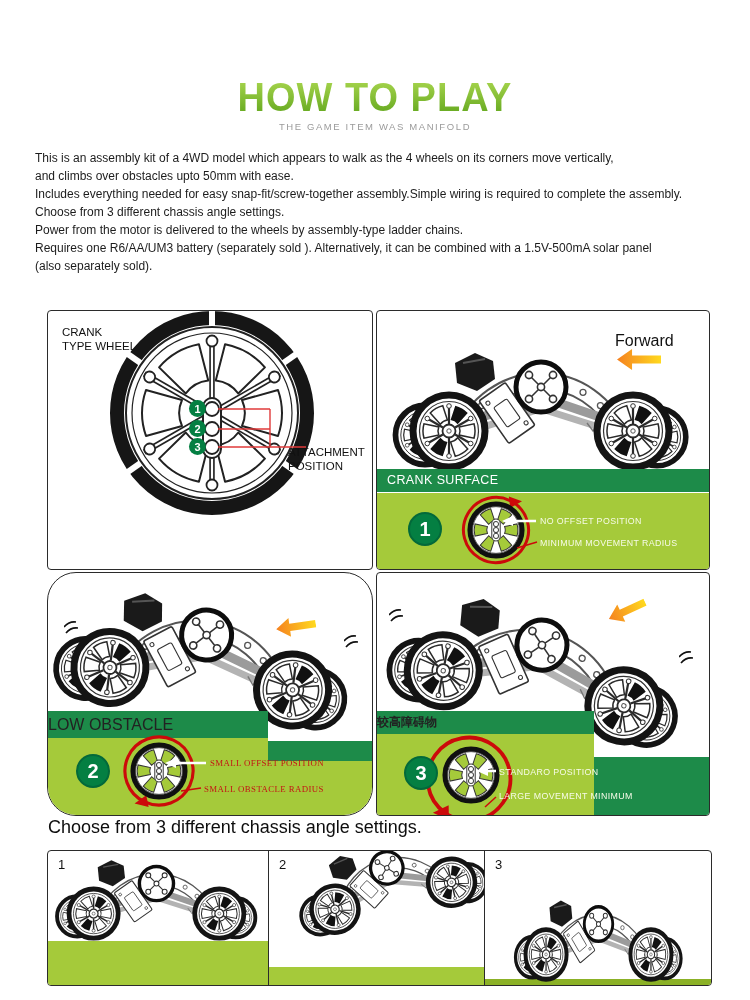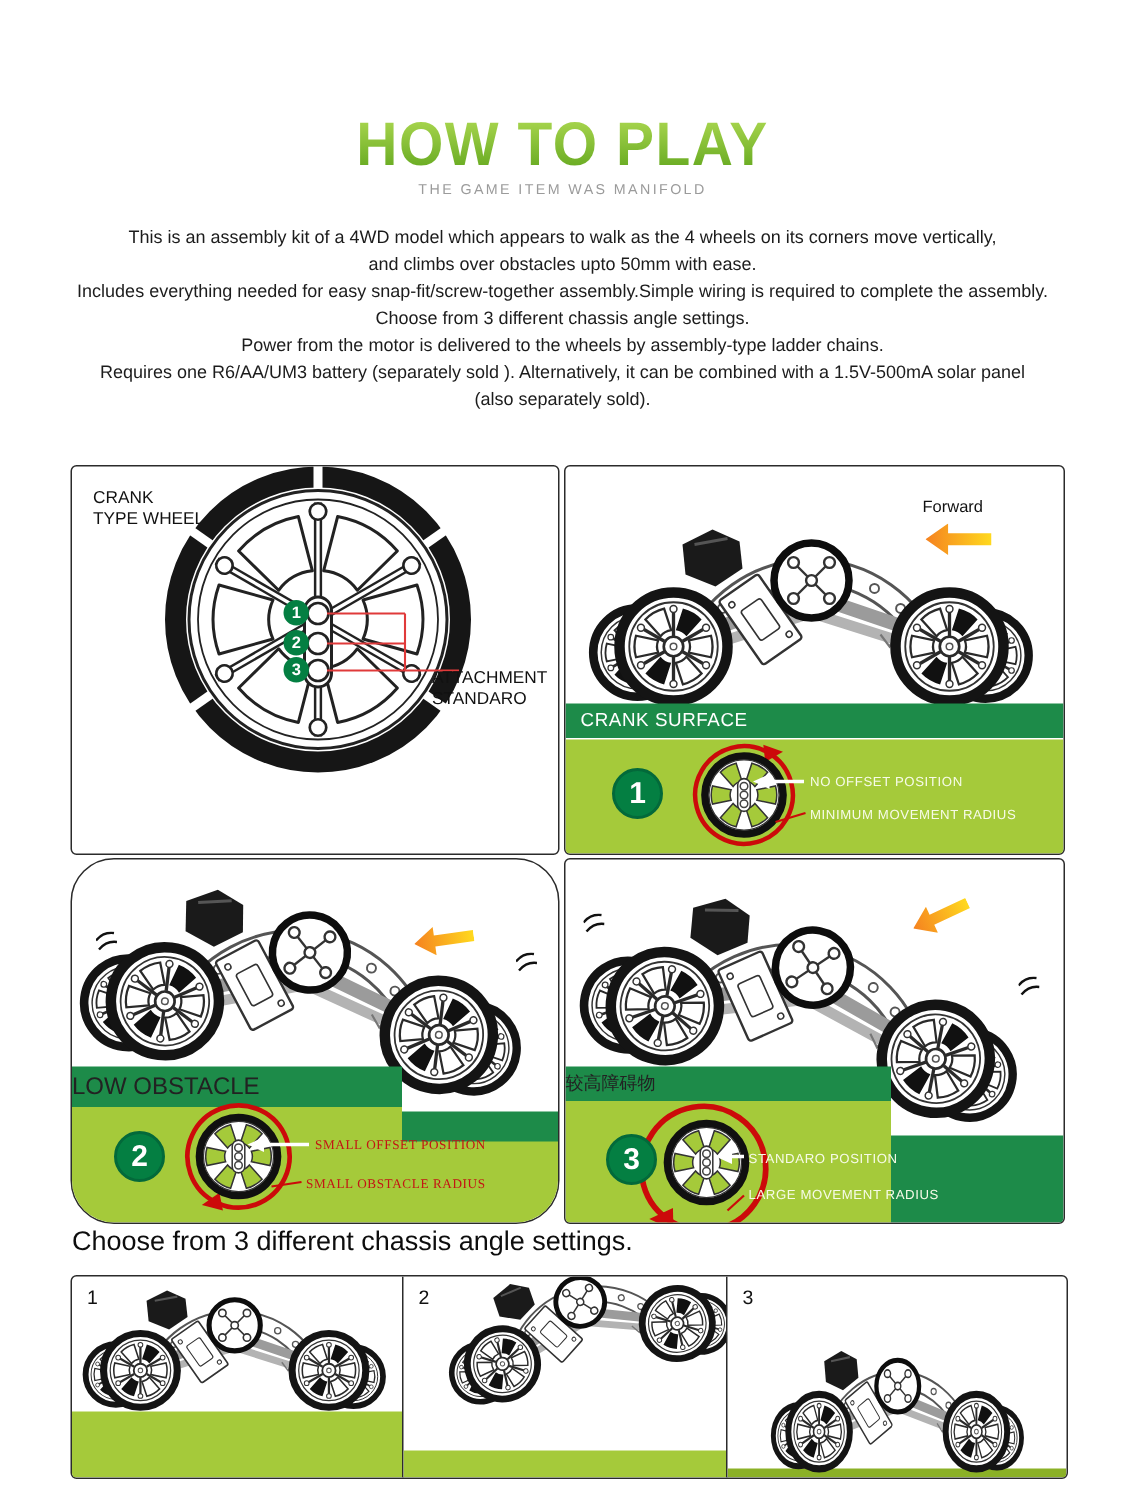--- a/index.html
+++ b/index.html
@@ -5,21 +5,21 @@
   html,body{margin:0;padding:0;background:#fff;}
   .page{position:relative;width:750px;height:1000px;background:#fff;overflow:hidden;
         font-family:"Liberation Sans",sans-serif;color:#222;margin-top:40px;}
   .abs{position:absolute;}
   
   .title-wrap{position:absolute;top:36px;left:0;width:100%;text-align:center;}
   .title{display:inline-block;font-size:38px;font-weight:bold;letter-spacing:1px;
          background:linear-gradient(#b2dc55,#58a017);-webkit-background-clip:text;
          background-clip:text;color:transparent;transform:scaleY(1.08);}
   .subtitle{margin-top:2px;font-size:9.5px;color:#9b9b9b;letter-spacing:1.6px;}
-  .intro{position:absolute;top:109px;left:35px;width:680px;text-align:center;
+  .intro{position:absolute;top:109px;left:35px;width:680px;text-align:left;
          font-size:12px;line-height:18px;color:#1c1c1c;white-space:pre-line;}
   
   .panel{position:absolute;border:1.6px solid #2b2b2b;border-radius:4px;background:#fff;overflow:hidden;}
   #panelA{left:47px;top:270px;width:324px;height:258px;}
   #panelB{left:376px;top:270px;width:332px;height:258px;}
   #panelC{left:47px;top:532px;width:324px;height:242px;border-radius:29px;}
   #panelD{left:376px;top:532px;width:332px;height:242px;}
   .smalllabel{font-size:11.5px;line-height:14px;color:#111;white-space:pre-line;}
   .caption{position:absolute;left:14px;top:186px;width:302px;font-size:11.5px;line-height:17px;color:#1c1c1c;}
   .bar{position:absolute;left:0;width:100%;height:23px;background:#1d8b49;}
@@ -27,21 +27,21 @@
   .zone{position:absolute;left:0;bottom:0;width:100%;}
   .lg{background:#a5ca3a;}
   .dg{background:#1d8b49;}
   .badge{position:absolute;width:34px;height:34px;border-radius:50%;background:#047f42;
          border:2px solid #03693a;color:#fff;font-weight:bold;font-size:20px;
          display:flex;align-items:center;justify-content:center;box-sizing:border-box;}
   .minibadge{position:absolute;width:17px;height:17px;border-radius:50%;background:#047f42;
          color:#fff;font-weight:bold;font-size:11px;display:flex;align-items:center;justify-content:center;}
   .callout{position:absolute;font-size:8.8px;letter-spacing:.4px;color:#f7fbe8;white-space:nowrap;text-align:center;}
   .callout.red{color:#c41414;font-family:Liberation Serif, serif;}
-  .forward{position:absolute;font-size:11px;color:#111;}
+  .forward{position:absolute;font-size:16px;color:#111;}
   .heading{position:absolute;left:48px;top:777px;font-size:18px;color:#0d0d0d;}
   
   #strip{left:47px;top:810px;width:663px;height:134px;display:flex;}
   .cell{position:relative;height:100%;box-sizing:border-box;overflow:hidden;}
   .cell+.cell{border-left:1.5px solid #2b2b2b;}
   .cellnum{position:absolute;left:10px;top:6px;font-size:13px;color:#111;}
   .ground{position:absolute;left:0;bottom:0;width:100%;}
   .vwrap{position:absolute;}
   svg{display:block;}
 </style>
@@ -226,21 +226,21 @@
     <svg class="abs" style="left:0;top:0;" width="324" height="258">
       <line x1="170" y1="98" x2="222" y2="98" stroke="#e03a3a" stroke-width="1.4"></line>
       <line x1="170" y1="118" x2="222" y2="118" stroke="#e03a3a" stroke-width="1.4"></line>
       <line x1="222" y1="98" x2="222" y2="136" stroke="#e03a3a" stroke-width="1.4"></line>
       <line x1="170" y1="136" x2="258" y2="136" stroke="#e03a3a" stroke-width="1.4"></line>
     </svg>
     <div class="minibadge" style="left:141px;top:89px;">1</div>
     <div class="minibadge" style="left:141px;top:109px;">2</div>
     <div class="minibadge" style="left:141px;top:127px;">3</div>
     <div class="smalllabel abs" style="left:240px;top:134px;">ATTACHMENT
-STANDARO</div>
+POSITION</div>
   </div>
 
   <div class="panel" id="panelB">
     <svg class="abs" style="left:14px;top:2px;" width="300" height="158" viewBox="0 0 300 158">
       <use href="#veh" xlink:href="#veh"></use>
     </svg>
     <div class="forward" style="left:238px;top:21px;">Forward</div>
     <svg class="abs" style="left:240px;top:38px;" width="44" height="21" viewBox="0 0 38 18">
         <use href="#arrw" xlink:href="#arrw"></use>
       </svg>
@@ -315,37 +315,37 @@
       </svg>
     <svg class="abs" style="left:302px;top:78px;" width="14" height="14" viewBox="0 0 14 14">
         <use href="#tickm" xlink:href="#tickm"></use>
       </svg>
     <svg class="abs" style="left:230px;top:28px;transform:rotate(-25deg);" width="40" height="19" viewBox="0 0 38 18">
         <use href="#arrw" xlink:href="#arrw"></use>
       </svg>
     <div class="abs" style="left:0;top:138px;width:332px;height:104px;">
       <div class="abs lg" style="left:0;top:22px;width:217px;height:82px;"></div>
       <div class="abs dg" style="left:0;top:0;width:217px;height:23px;">
-        <div class="bl" style="line-height:23px;font-size:12px;">较高障碍物</div>
+        <div class="bl" style="line-height:23px;font-size:12px;font-weight:bold;">较高障碍物</div>
       </div>
       <div class="abs dg" style="left:217px;top:46px;width:115px;height:58px;"></div>
       <svg class="abs" style="left:0;top:0;" width="332" height="104">
         <g transform="translate(92,68) scale(1.12) rotate(170)">
             <use href="#redring" xlink:href="#redring"></use>
           </g>
         <g transform="translate(94,64) scale(0.84)">
             <use href="#cw" xlink:href="#cw"></use>
           </g>
         <line x1="106" y1="60" x2="119" y2="60" stroke="#fff" stroke-width="2.4"></line>
         <polygon points="100,60 111,55 111,65" fill="#fff"></polygon>
         <line x1="108" y1="96" x2="119" y2="86" stroke="#cc0a0a" stroke-width="1.5"></line>
       </svg>
       <div class="badge" style="left:27px;top:45px;">3</div>
       <div class="callout" style="left:122px;top:56px;">STANDARO POSITION</div>
-      <div class="callout" style="left:122px;top:80px;">LARGE MOVEMENT RADIUS</div>
+      <div class="callout" style="left:122px;top:80px;">LARGE MOVEMENT MINIMUM</div>
     </div>
   </div>
 
   <div class="heading">Choose from 3 different chassis angle settings.</div>
   <div class="panel" id="strip">
     <div class="cell" style="width:220px;">
       <div class="ground lg" style="height:44px;"></div>
       <div class="vwrap" style="left:6px;top:-18px;transform:scale(0.683);transform-origin:0 0;">
         <svg width="300" height="158" viewBox="0 0 300 158">
             <use href="#veh" xlink:href="#veh"></use>

